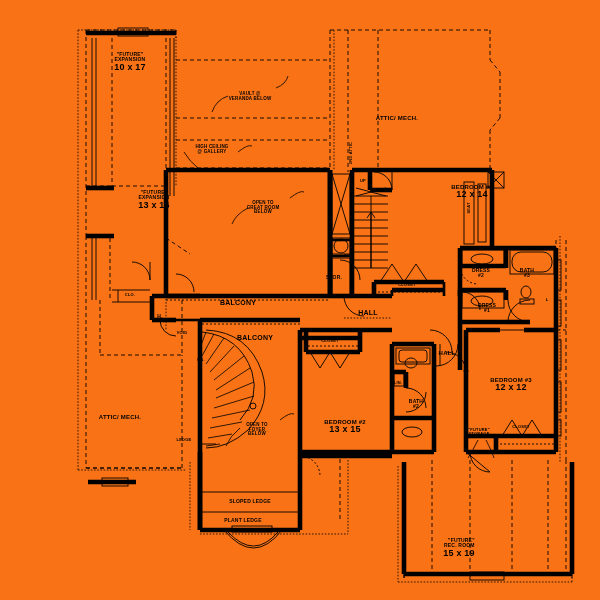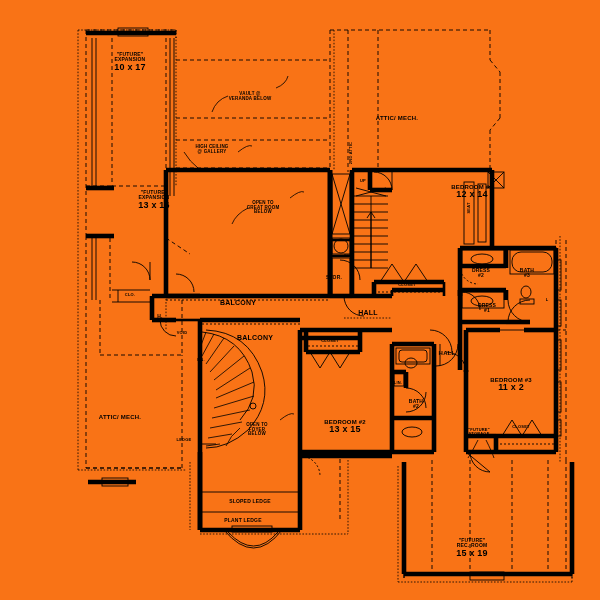--- a/index.html
+++ b/index.html
@@ -369,23 +369,23 @@
 
   </g>
 </svg>
 
 <div id="labelLayer">
       <div class="lbl t5" style="left: 130px; top: 62px;"><div>"FUTURE"
 EXPANSION</div><div class="t9">10 x 17</div></div>
       <div class="lbl t5" style="left: 154px; top: 200px;"><div>"FUTURE"
 EXPANSION</div><div class="t9">13 x 16</div></div>
       <div class="lbl t6" style="left: 425px; top: 192px; margin-left: 47px;"><div>BEDROOM #4</div><div class="t9">12 x 14</div></div>
-      <div class="lbl t6" style="left: 511px; top: 385px;"><div>BEDROOM #3</div><div class="t9">11 x 2</div></div>
+      <div class="lbl t6" style="left: 511px; top: 385px;"><div>BEDROOM #3</div><div class="t9">12 x 12</div></div>
       <div class="lbl t6" style="left: 345px; top: 427px;"><div>BEDROOM #2</div><div class="t9">13 x 15</div></div>
-      <div class="lbl t5" style="left: 472px; top: 548px;"><div>"FUTURE"
+      <div class="lbl t5" style="left: 459px; top: 548px; text-align: right;"><div>"FUTURE"
 REC. ROOM</div><div class="t9">15 x 19</div></div>
       <div class="lbl t6" style="left: 397px; top: 118px;">ATTIC/ MECH.</div>
       <div class="lbl t6" style="left: 120px; top: 417px;">ATTIC/ MECH.</div>
       <div class="lbl t45" style="left: 250px; top: 97px;">VAULT @
 VERANDA BELOW</div>
       <div class="lbl t45" style="left: 212px; top: 150px;">HIGH CEILING
 @ GALLERY</div>
       <div class="lbl t45" style="left: 263px; top: 208px;">OPEN TO
 GREAT ROOM
 BELOW</div>

